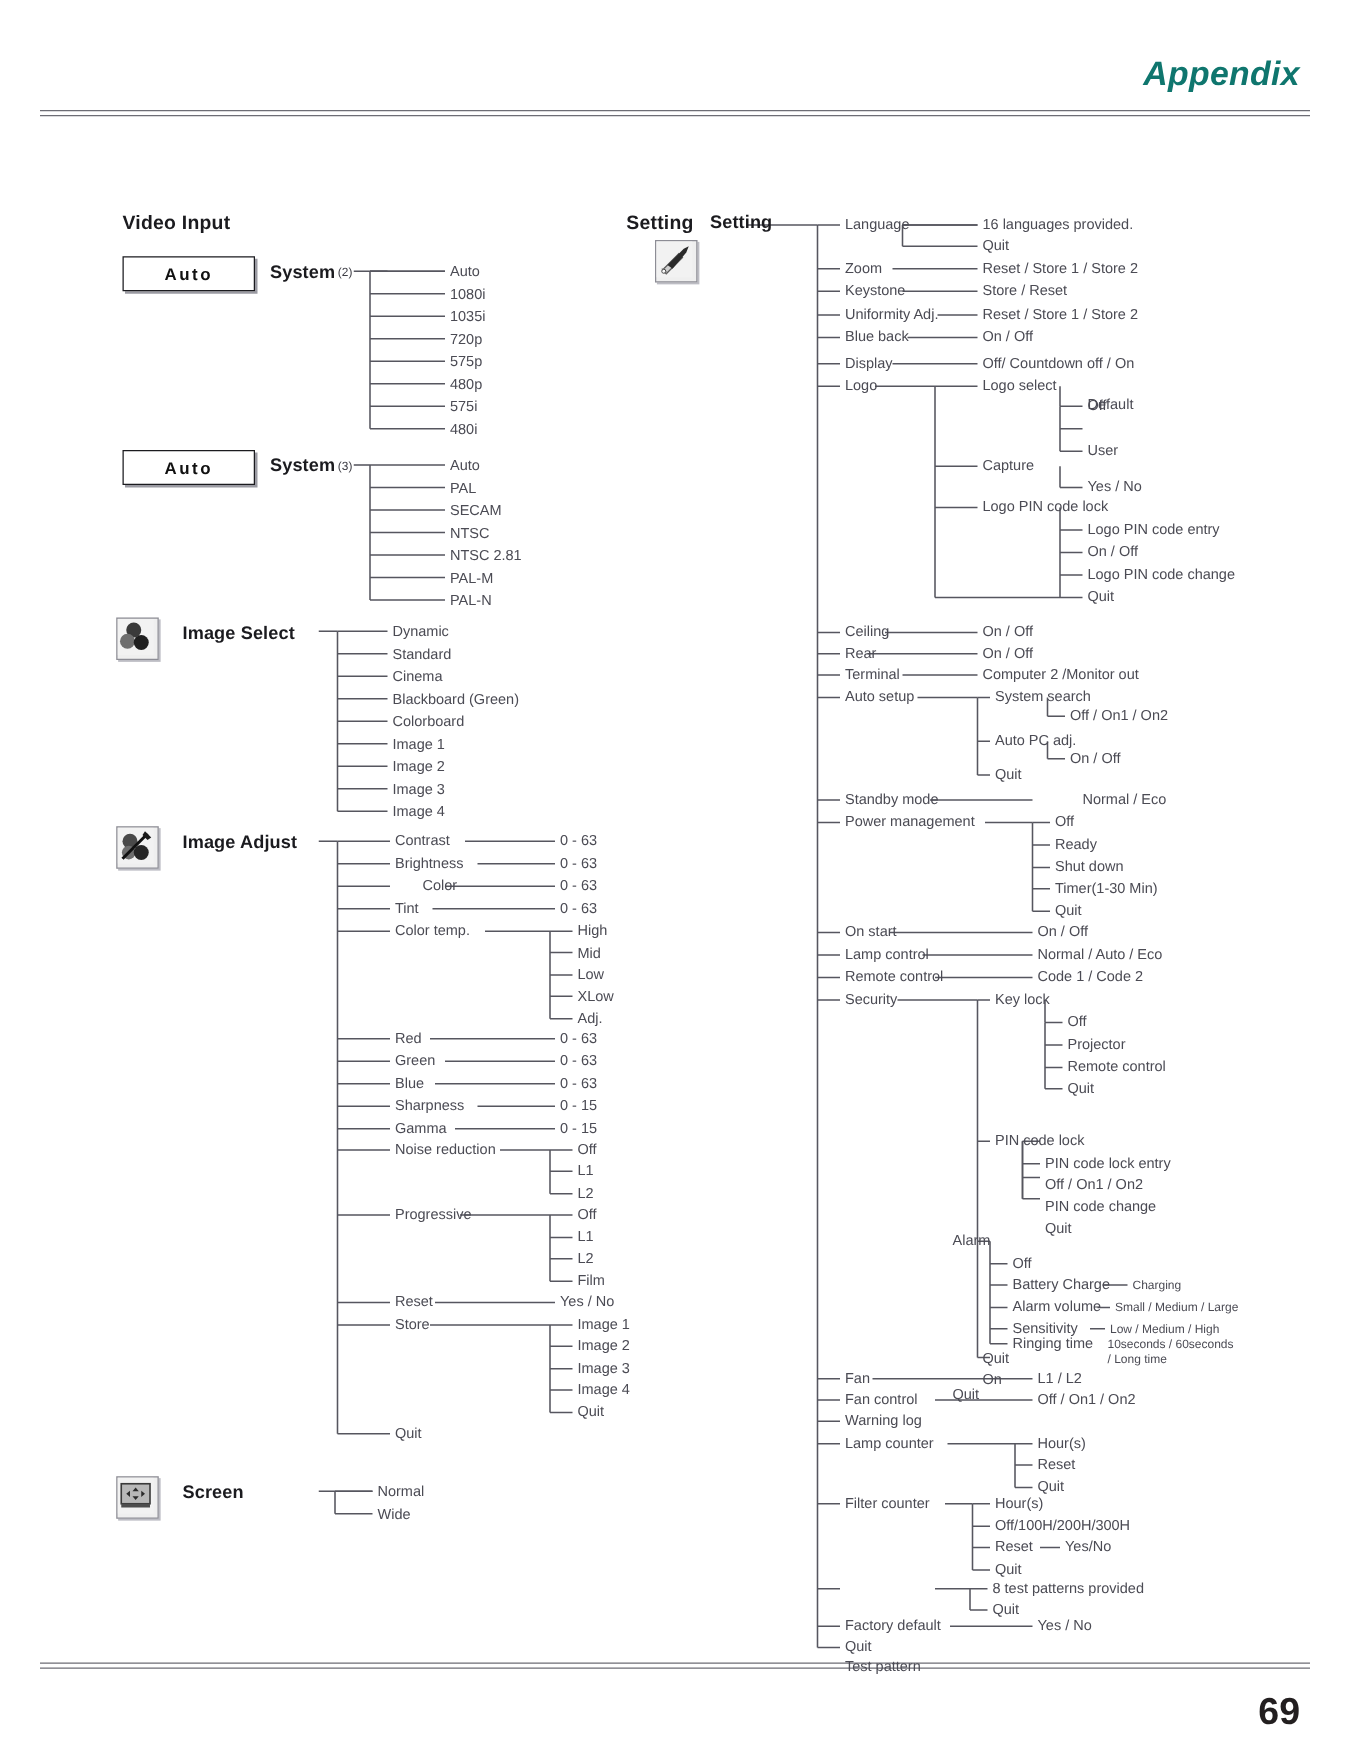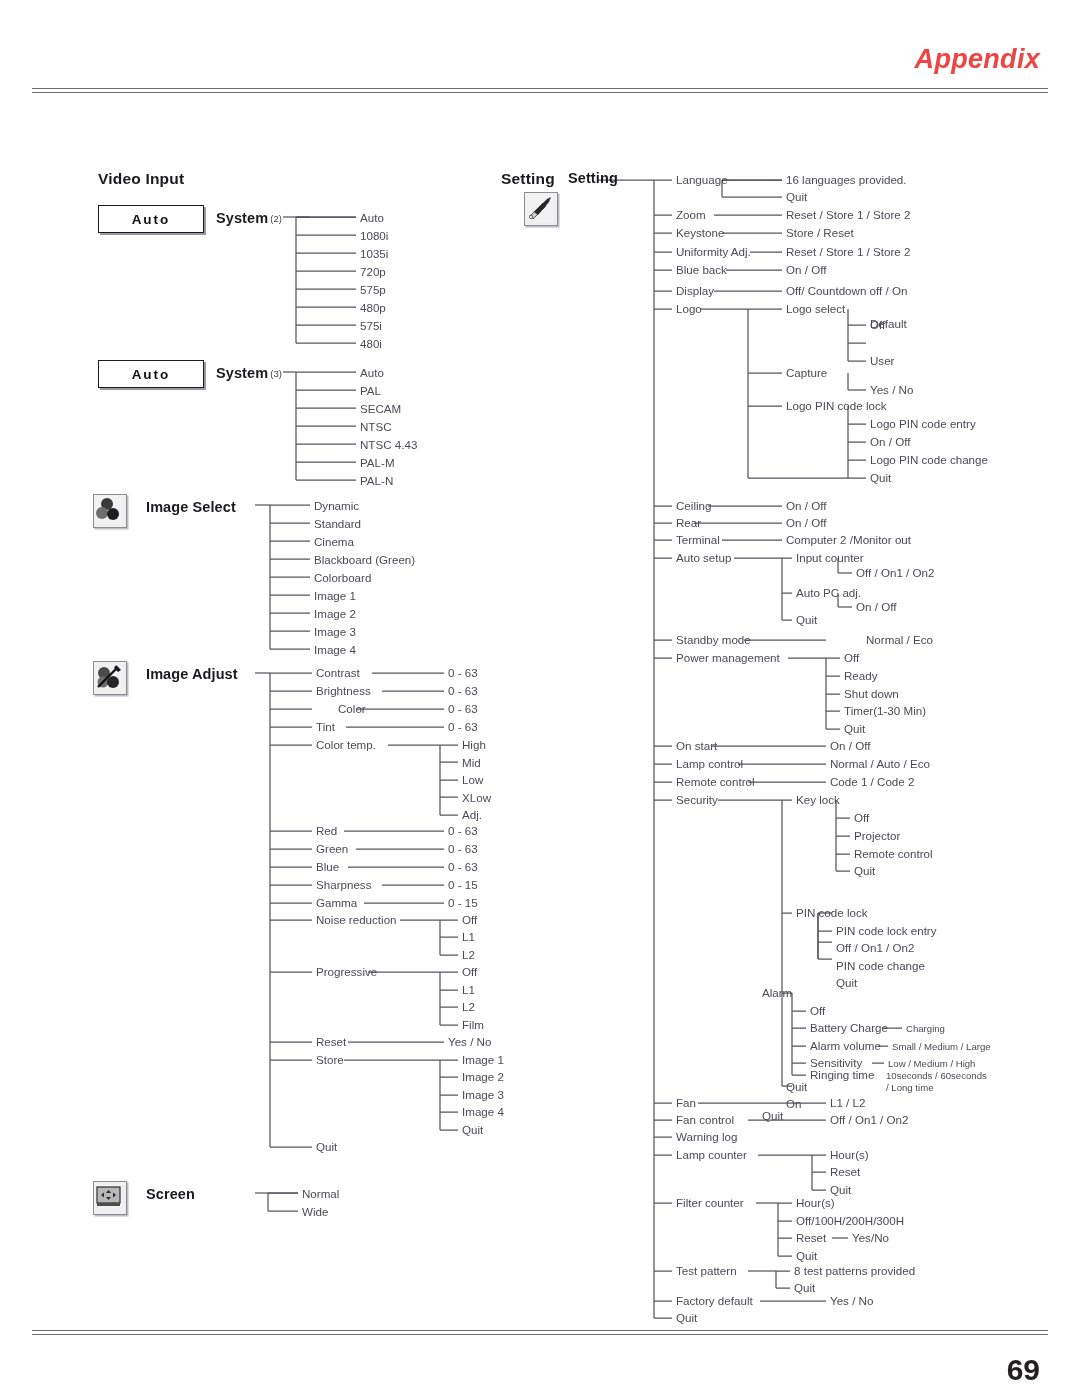--- a/index.html
+++ b/index.html
@@ -7,21 +7,21 @@
     width:1080px;height:1397px;position:relative;overflow:hidden;
     font-family:"Liberation Sans", sans-serif;
     color:#4b4b54;
   }
   .page{position:absolute;inset:0;}
 
   
   .hdr-title{
     position:absolute;right:40px;top:44px;
     font-size:27px;font-weight:bold;font-style:italic;
-    color:#ef4444;letter-spacing:.3px;
+    color:#0f766e;letter-spacing:.3px;
   }
   .hdr-rule{
     position:absolute;left:32px;right:32px;top:88px;
     height:3px;border-top:1px solid #6d6d75;border-bottom:1px solid #6d6d75;
   }
   .ftr-rule{
     position:absolute;left:32px;right:32px;bottom:62px;
     height:3px;border-top:1px solid #6d6d75;border-bottom:1px solid #6d6d75;
   }
   .pagenum{
@@ -228,21 +228,21 @@
   <div class="lbl" style="left:360px;top:338px;">480i</div>
 
   <div class="autobox" style="left:98px;top:360px;">Auto</div>
   <div class="node-h" style="left:216px;top:365px;">
     <span>System</span><span class="sup">(3)</span>
   </div>
   <div class="lbl" style="left:360px;top:367px;">Auto</div>
   <div class="lbl" style="left:360px;top:385px;">PAL</div>
   <div class="lbl" style="left:360px;top:403px;">SECAM</div>
   <div class="lbl" style="left:360px;top:421px;">NTSC</div>
-  <div class="lbl" style="left:360px;top:439px;">NTSC 4.43</div>
+  <div class="lbl" style="left:360px;top:439px;">NTSC 2.81</div>
   <div class="lbl" style="left:360px;top:457px;">PAL-M</div>
   <div class="lbl" style="left:360px;top:475px;">PAL-N</div>
 
   <div class="icon-box" style="left:93px;top:494px;">
     <svg width="29" height="29" viewBox="0 0 29 29">
       <rect width="29" height="29" fill="#f2f2f2"></rect>
       <circle cx="13" cy="9" r="6" fill="#3a3a3a"></circle>
       <circle cx="8" cy="18" r="6" fill="#6e6e6e"></circle>
       <circle cx="19" cy="19" r="6" fill="#1f1f1f"></circle>
     </svg>
@@ -376,21 +376,21 @@
   <div class="lbl" style="left:870px;top:472px;">Quit</div>
 
   <div class="lbl" style="left:676px;top:500px;">Ceiling</div>
   <div class="lbl" style="left:786px;top:500px;">On / Off</div>
   <div class="lbl" style="left:676px;top:517px;">Rear</div>
   <div class="lbl" style="left:786px;top:517px;">On / Off</div>
   <div class="lbl" style="left:676px;top:534px;">Terminal</div>
   <div class="lbl" style="left:786px;top:534px;">Computer 2 /Monitor out</div>
 
   <div class="lbl" style="left:676px;top:552px;">Auto setup</div>
-  <div class="lbl" style="left:796px;top:552px;">Input counter</div>
+  <div class="lbl" style="left:796px;top:552px;">System search</div>
   <div class="lbl" style="left:856px;top:567px;">Off / On1 / On2</div>
   <div class="lbl" style="left:796px;top:587px;">Auto PC adj.</div>
   <div class="lbl" style="left:856px;top:601px;">On / Off</div>
   <div class="lbl" style="left:796px;top:614px;">Quit</div>
 
   <div class="lbl" style="left:676px;top:634px;">Standby mode</div>
   <div class="lbl" style="left:830px;top:634px;margin-left:36px;">Normal / Eco</div>
   <div class="lbl" style="left:676px;top:652px;">Power management</div>
   <div class="lbl" style="left:844px;top:652px;">Off</div>
   <div class="lbl" style="left:844px;top:670px;">Ready</div>
@@ -444,21 +444,21 @@
   <div class="lbl" style="left:830px;top:1166px;">Reset</div>
   <div class="lbl" style="left:830px;top:1184px;">Quit</div>
 
   <div class="lbl" style="left:676px;top:1197px;">Filter counter</div>
   <div class="lbl" style="left:796px;top:1197px;">Hour(s)</div>
   <div class="lbl" style="left:796px;top:1215px;">Off/100H/200H/300H</div>
   <div class="lbl" style="left:796px;top:1232px;">Reset</div>
   <div class="lbl" style="left:852px;top:1232px;">Yes/No</div>
   <div class="lbl" style="left:796px;top:1250px;">Quit</div>
 
-  <div class="lbl" style="left:676px;top:1265px;">Test pattern</div>
+  <div class="lbl" style="left:676px;top:1328px;">Test pattern</div>
   <div class="lbl" style="left:794px;top:1265px;">8 test patterns provided</div>
   <div class="lbl" style="left:794px;top:1282px;">Quit</div>
 
   <div class="lbl" style="left:676px;top:1295px;">Factory default</div>
   <div class="lbl" style="left:830px;top:1295px;">Yes / No</div>
   <div class="lbl" style="left:676px;top:1312px;">Quit</div>
 
 </div>
 
 </body></html>

